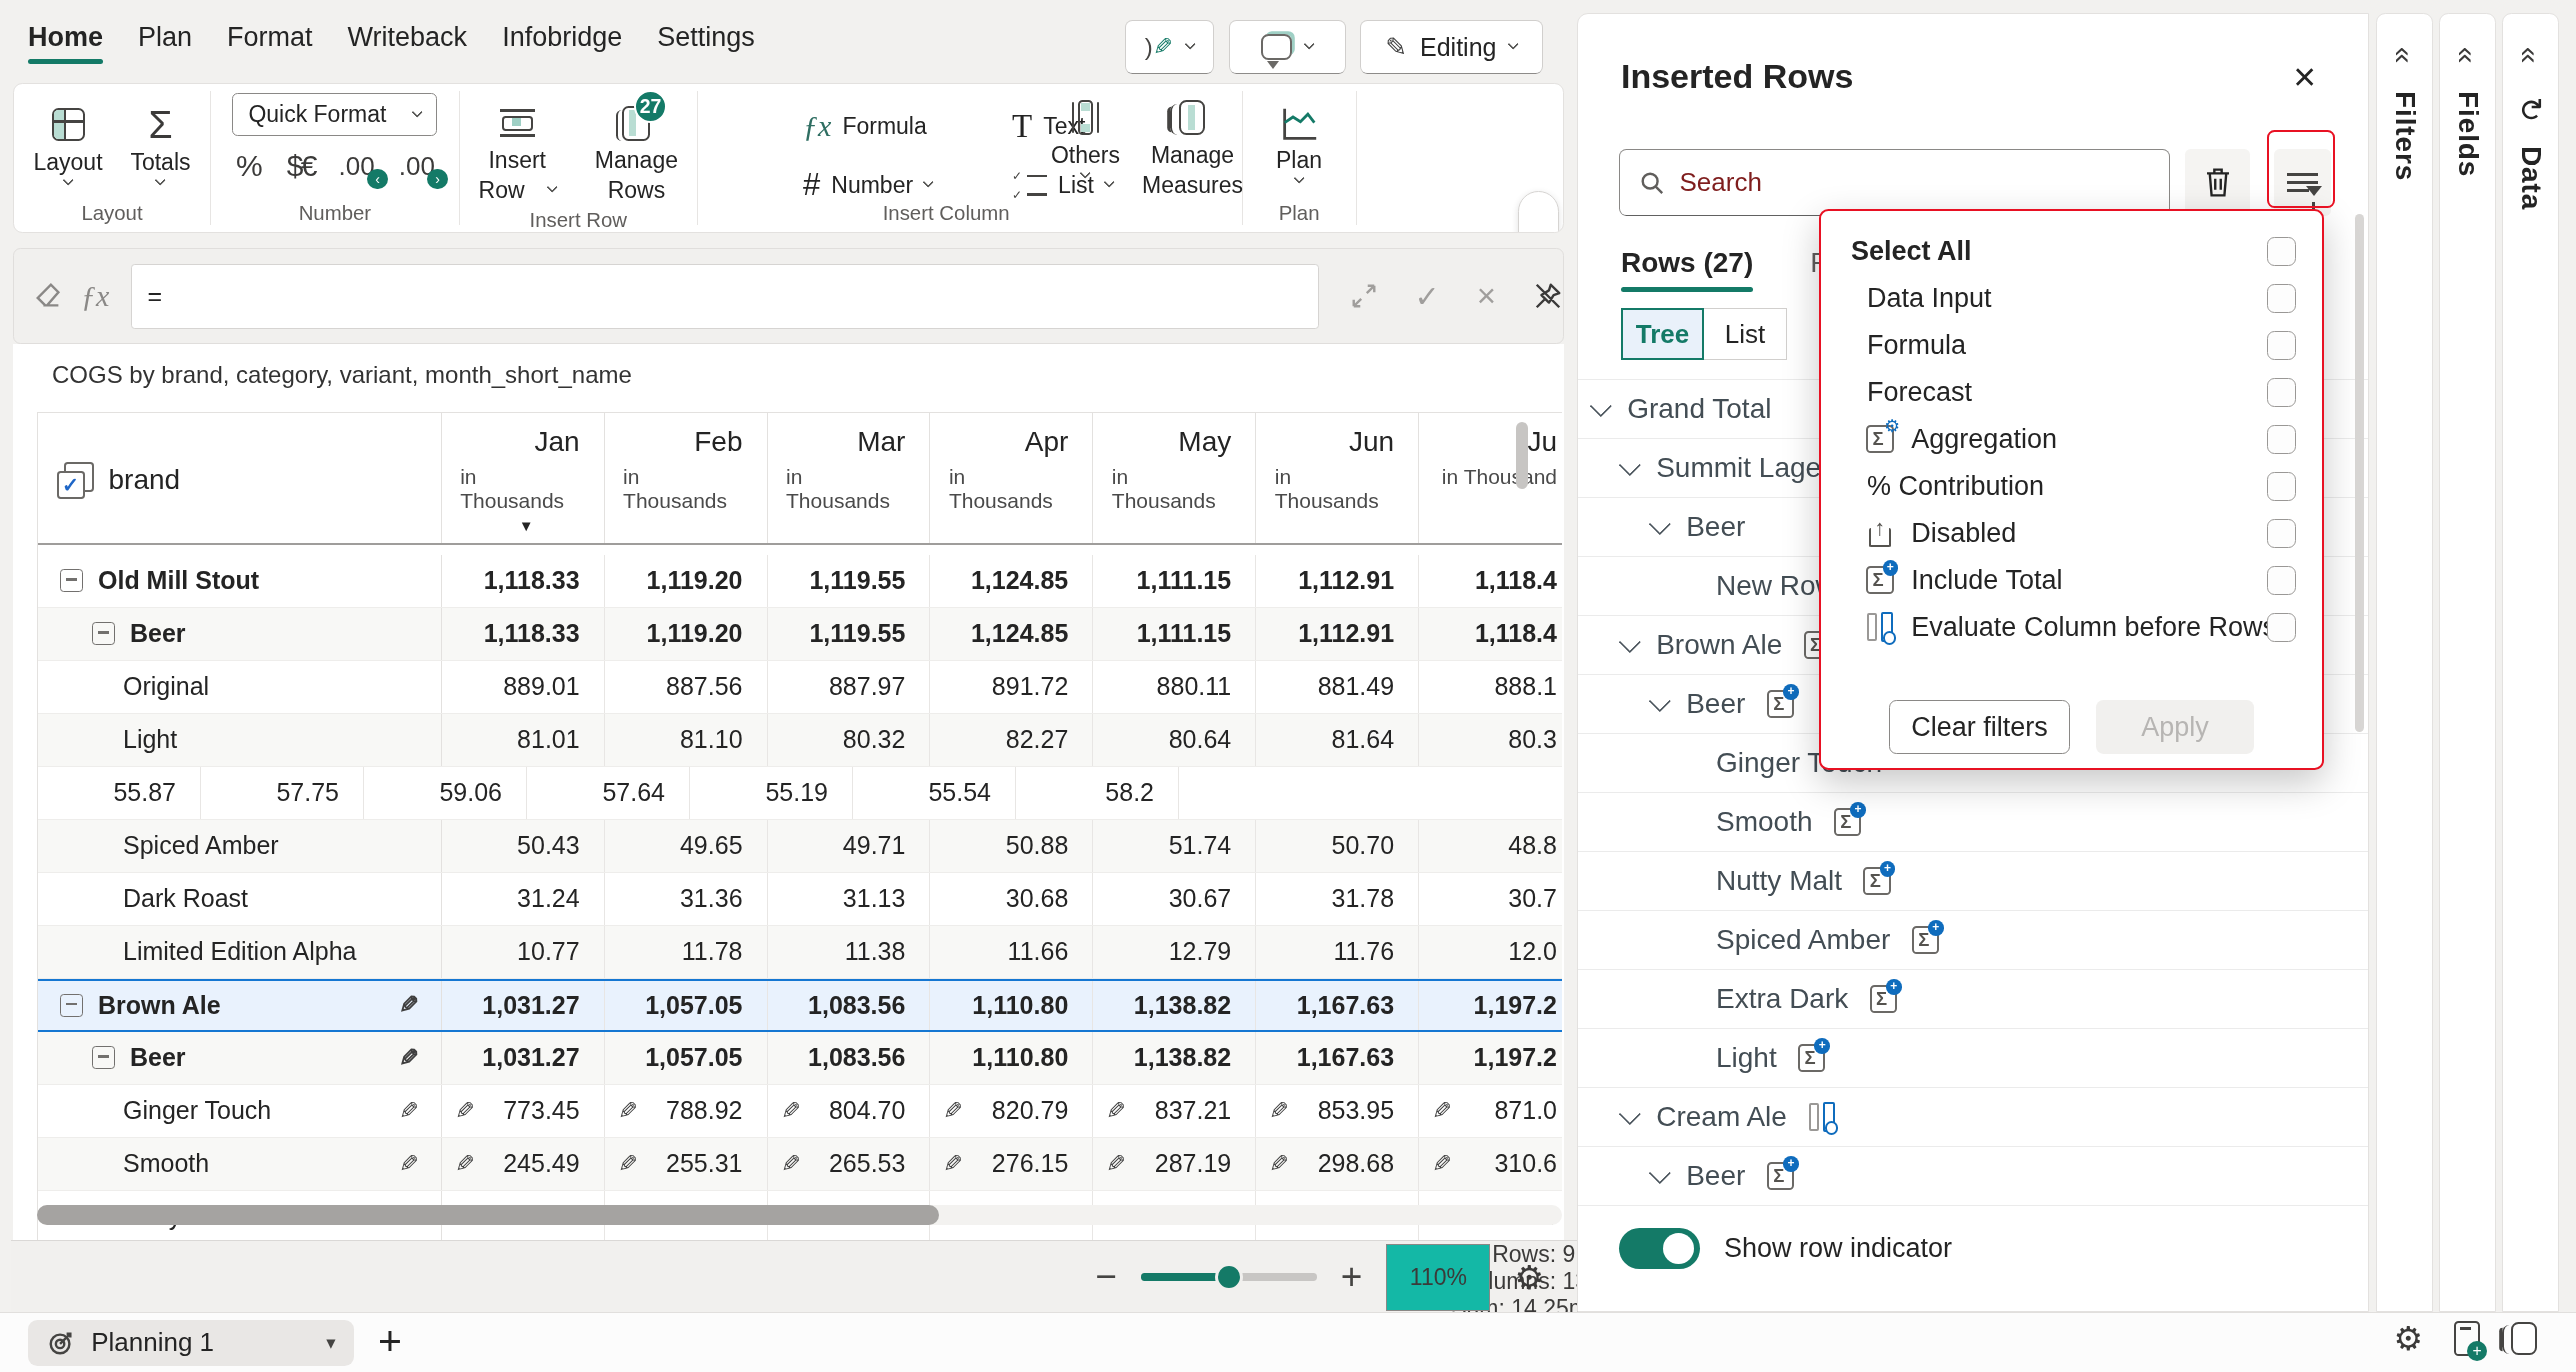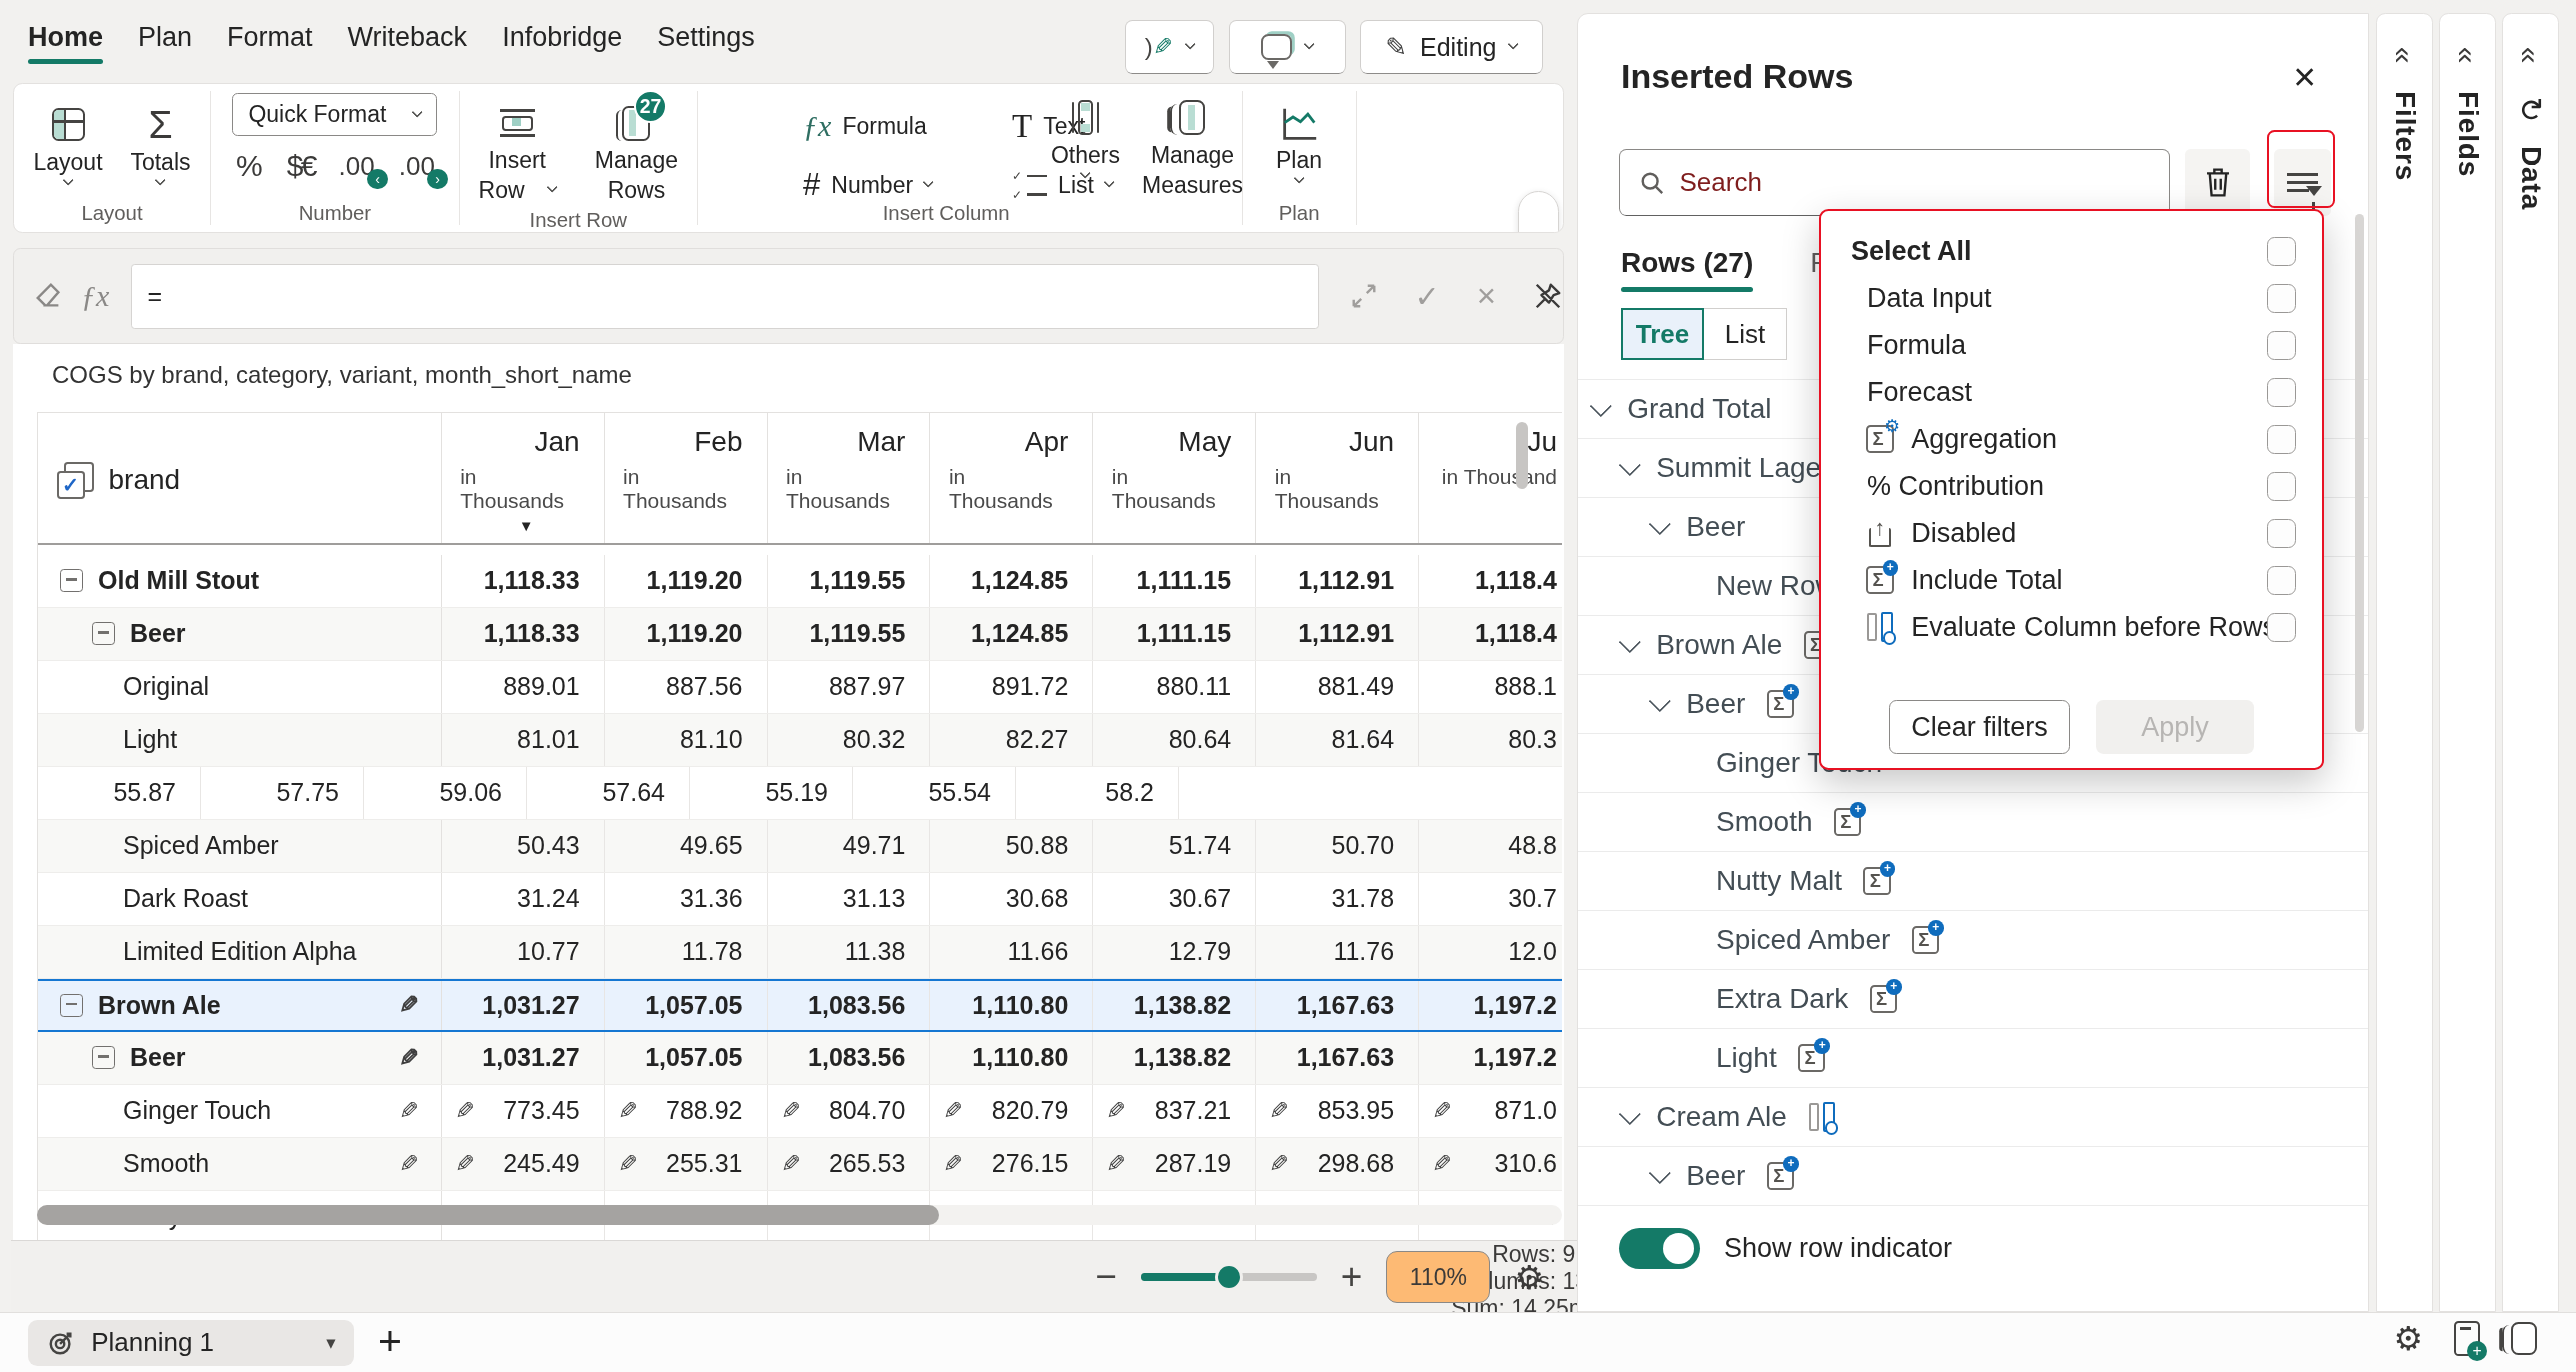--- a/index.html
+++ b/index.html
@@ -104,21 +104,21 @@
   
   #statusbar { position:absolute; left:11px; top:1240px; width:1577px; height:72px; background:#f1f0ee; border-top:0.9px solid #dad8d6; display:flex; align-items:flex-end; font-size:23px; color:#3b3a39;flex-direction:column; }
   #statusbar .seg { margin-left:41px; }
   #statusbar .seg:first-child { margin-left:33px; }
   .eyeoff { margin-left:26px; }
   #zoomctl { position:absolute; right:44px; top:0; height:72px; display:flex; align-items:center; gap:24px; }
   .zminus,.zplus { font-size:37px; color:#454442; font-weight:300; }
   #ztrack { position:relative; width:176px; height:7.4px; border-radius:3.7px; background:#c8c6c4; }
   #ztrack .fill { position:absolute; left:0; top:0; bottom:0; width:85px; background:#147a67; border-radius:3.7px; }
   #ztrack .knob { position:absolute; left:74px; top:-10.2px; width:28px; height:28px; border-radius:50%; background:#147a67; border:3.7px solid #f1f0ee; }
-  #zoombox { width:104px; height:52px; background:#fdba74; border:0.9px solid #8a8886; border-radius:11px; display:flex; align-items:center; justify-content:center; font-size:23px; }
+  #zoombox { width:104px; height:67px; background:#14b8a6; border:0.9px solid #8a8886; border-radius:0; display:flex; align-items:center; justify-content:center; font-size:23px; }
   .gear { font-size:33px; color:#3b3a39; }
 
   
   #bottombar { position:absolute; left:0; top:1312px; width:2576px; height:60px; background:#fcfcfc; border-top:0.9px solid #e1dfdd; }
   #sheettab { position:absolute; left:28px; top:6.5px; width:326px; height:46px; background:#e9e7e5; border-radius:9.3px; display:flex; align-items:center; padding:0 18.5px; gap:16.7px; font-size:26px; }
   #sheettab .caret { margin-left:auto; font-size:18.5px; color:#454442; }
   #addsheet { position:absolute; left:378px; top:4.6px; font-size:41px; font-weight:200; color:#242424; }
   #br-icons { position:absolute; right:39px; top:5.6px; display:flex; gap:31px; align-items:center; }
   .docplus { position:relative; width:26px; height:35px; border:2.8px solid #454442; border-radius:4.6px; }
   .docplus::before { content:""; position:absolute; left:3.7px; top:4.6px; width:11px; height:2.8px; background:#454442; }

